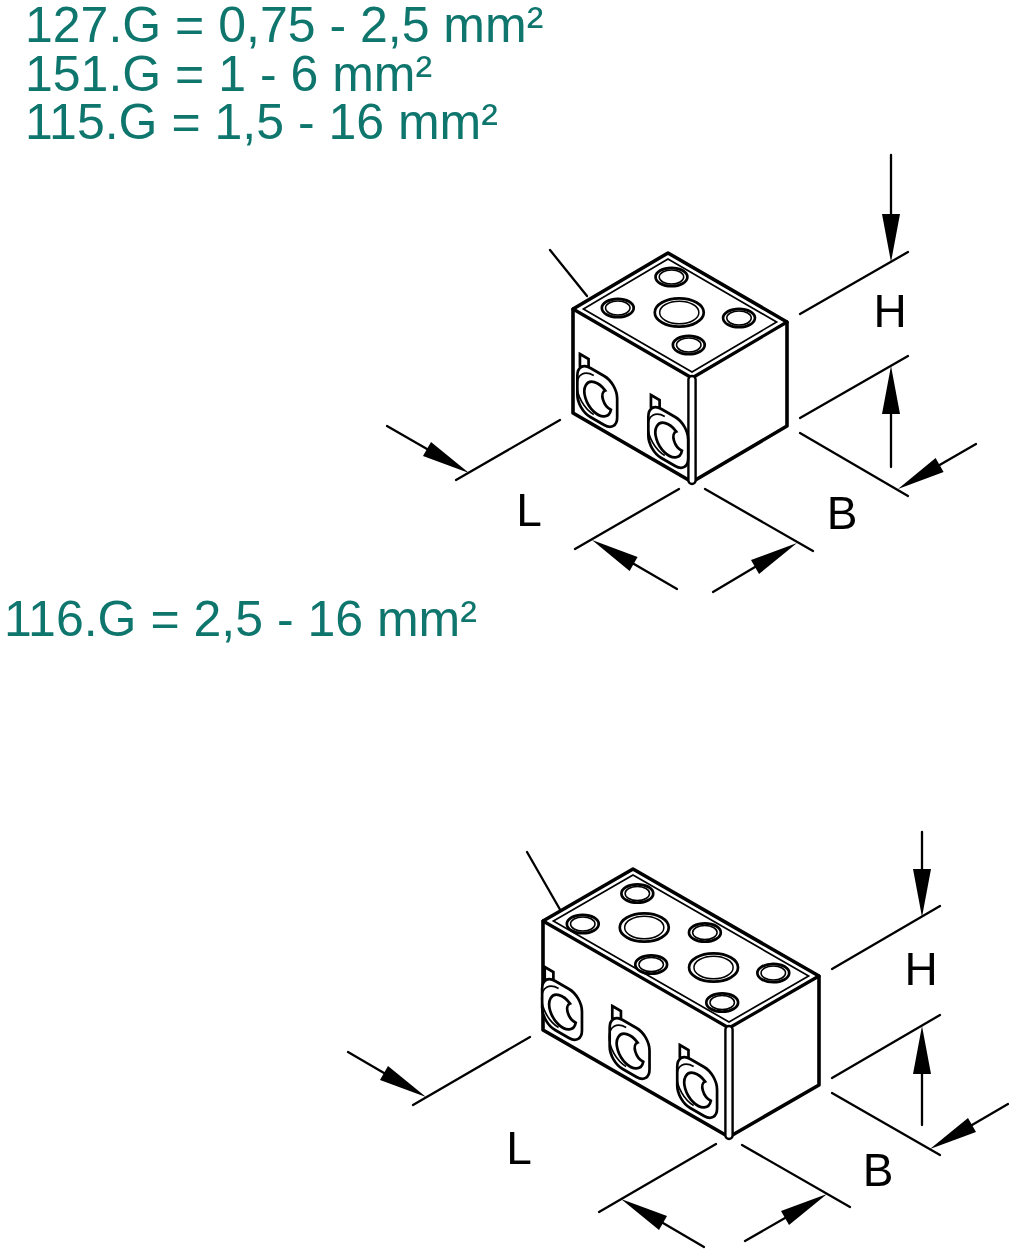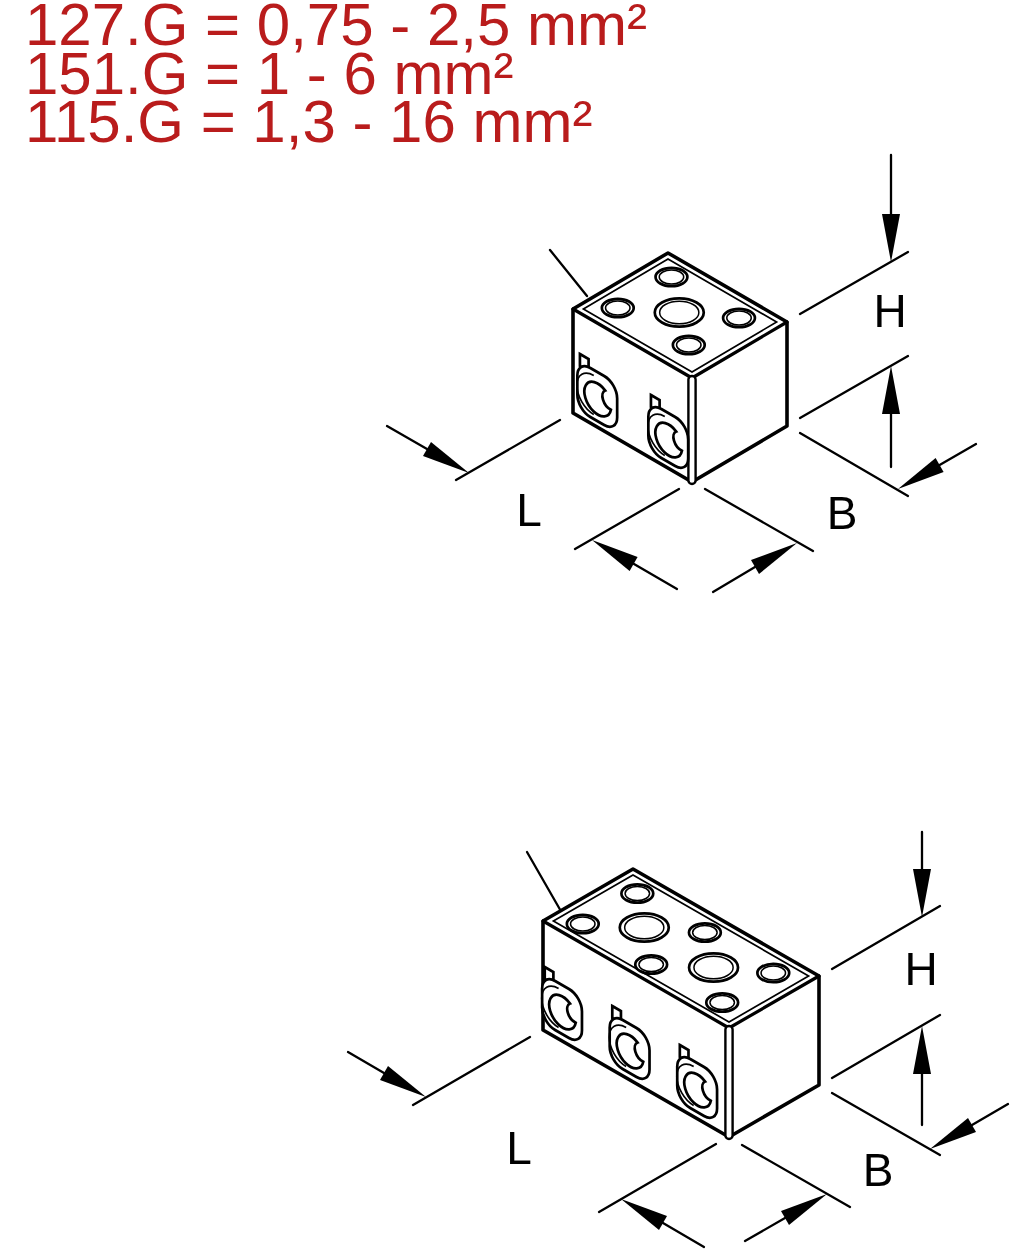--- a/index.html
+++ b/index.html
@@ -5,22 +5,22 @@
   html,body{margin:0;padding:0;}
   body{
     width:1016px;height:1256px;
     background:#ffffff;
     position:relative;
     font-family:"Liberation Sans", sans-serif;
     overflow:hidden;
   }
   .spec-block{
     position:absolute;
-    color:#b91c1c;
-    font-size:60px;
+    color:#0f766e;
+    font-size:50px;
     line-height:48.6px;
     white-space:nowrap;
     letter-spacing:0;
   }
   .spec-top{ left:25px; top:1px; }
   .spec-bottom{ left:4px; top:595px; }
   svg.drawing{ position:absolute; left:0; top:0; }
   .body{ fill:#fff; stroke:#000; stroke-width:3.6; stroke-linejoin:round; }
   .edge{ fill:none; stroke:#000; stroke-width:3.2; stroke-linejoin:round; stroke-linecap:round; }
   .thin{ fill:none; stroke:#000; stroke-width:1.7; }
@@ -33,24 +33,25 @@
     font-family:"Liberation Sans", sans-serif;
     font-size:46px; fill:#000; text-anchor:middle;
   }
 </style>
 </head>
 <body>
 
 <div class="spec-block spec-top">
   <div>127.G = 0,75 - 2,5 mm²</div>
   <div>151.G = 1 - 6 mm²</div>
-  <div>115.G = 1,3 - 16 mm²</div>
+  <div>115.G = 1,5 - 16 mm²</div>
 </div>
 
 <div class="spec-block spec-bottom">
+  <div>116.G = 2,5 - 16 mm²</div>
 </div>
 
 <svg class="drawing" width="1016" height="1256" viewBox="0 0 1016 1256">
 
   <g>
 
     <line class="dim" x1="550" y1="250" x2="587" y2="296"></line>
 
     <g>
       <path class="body" d="M 573 309 L 668 253 L 787 322 L 787 426 L 692 482 L 573 413 Z"></path>

